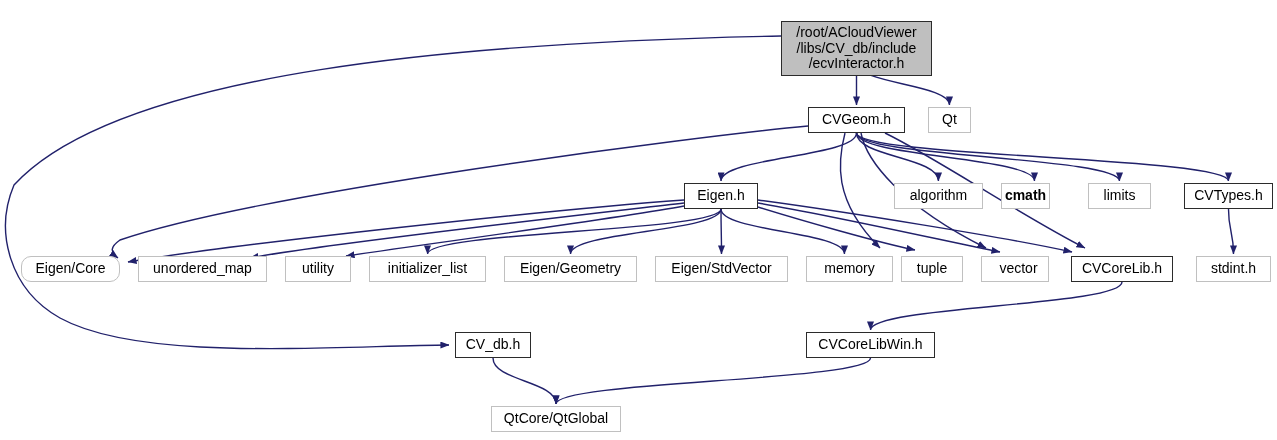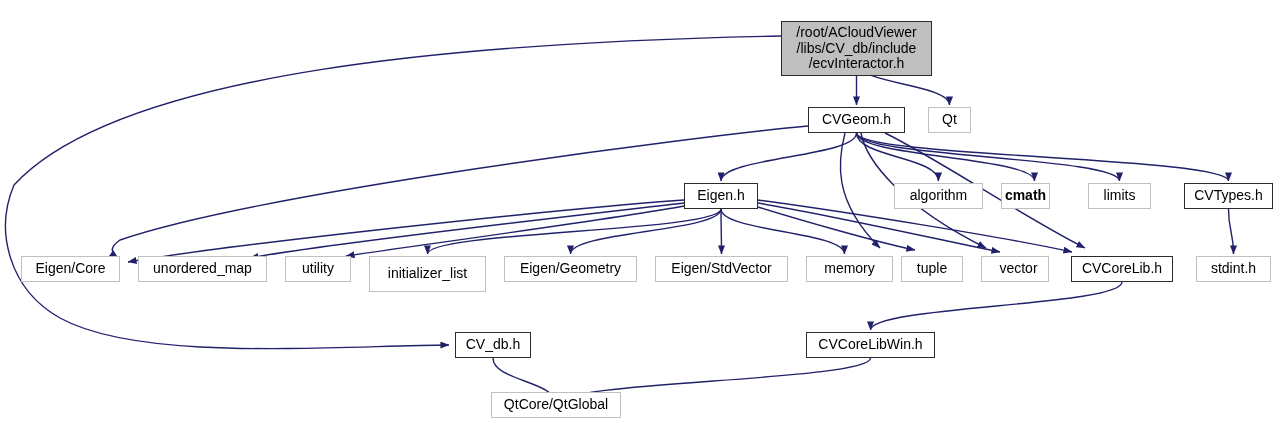--- a/index.html
+++ b/index.html
@@ -92,29 +92,29 @@
       <div class="node current" style="left: 781px; top: 21px; width: 151px; height: 55px;">/root/ACloudViewer
 /libs/CV_db/include
 /ecvInteractor.h</div>
       <div class="node header" style="left: 808px; top: 107px; width: 97px; height: 26px;">CVGeom.h</div>
       <div class="node " style="left: 928px; top: 107px; width: 43px; height: 26px;">Qt</div>
       <div class="node header" style="left: 684px; top: 183px; width: 74px; height: 26px;">Eigen.h</div>
       <div class="node " style="left: 894px; top: 183px; width: 89px; height: 26px;">algorithm</div>
       <div class="node " style="left: 1001px; top: 183px; width: 49px; height: 26px; font-weight: bold;">cmath</div>
       <div class="node " style="left: 1088px; top: 183px; width: 63px; height: 26px;">limits</div>
       <div class="node header" style="left: 1184px; top: 183px; width: 89px; height: 26px;">CVTypes.h</div>
-      <div class="node " style="left: 21px; top: 256px; width: 99px; height: 26px;">Eigen/Core</div>
+      <div class="node " style="left: 21px; top: 256px; width: 99px; height: 26px; border-radius: 10px;">Eigen/Core</div>
       <div class="node " style="left: 138px; top: 256px; width: 129px; height: 26px;">unordered_map</div>
       <div class="node " style="left: 285px; top: 256px; width: 66px; height: 26px;">utility</div>
-      <div class="node " style="left: 369px; top: 256px; width: 117px; height: 36px;">initializer_list</div>
+      <div class="node " style="left: 369px; top: 256px; width: 117px; height: 26px;">initializer_list</div>
       <div class="node " style="left: 504px; top: 256px; width: 133px; height: 26px;">Eigen/Geometry</div>
       <div class="node " style="left: 655px; top: 256px; width: 133px; height: 26px;">Eigen/StdVector</div>
       <div class="node " style="left: 806px; top: 256px; width: 87px; height: 26px;">memory</div>
       <div class="node " style="left: 901px; top: 256px; width: 62px; height: 26px;">tuple</div>
       <div class="node " style="left: 981px; top: 256px; width: 68px; height: 26px; padding-left: 7px;">vector</div>
       <div class="node header" style="left: 1071px; top: 256px; width: 102px; height: 26px;">CVCoreLib.h</div>
       <div class="node " style="left: 1196px; top: 256px; width: 75px; height: 26px;">stdint.h</div>
       <div class="node header" style="left: 455px; top: 332px; width: 76px; height: 26px;">CV_db.h</div>
       <div class="node header" style="left: 806px; top: 332px; width: 129px; height: 26px;">CVCoreLibWin.h</div>
-      <div class="node " style="left: 491px; top: 392px; width: 130px; height: 26px;">QtCore/QtGlobal</div>
+      <div class="node " style="left: 491px; top: 406px; width: 130px; height: 26px;">QtCore/QtGlobal</div>
     </div>
 
 </div>
 
 </body></html>

